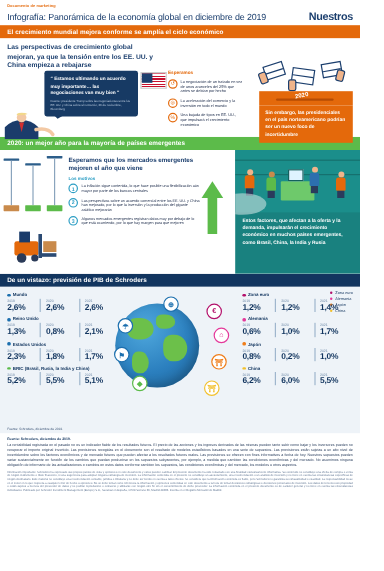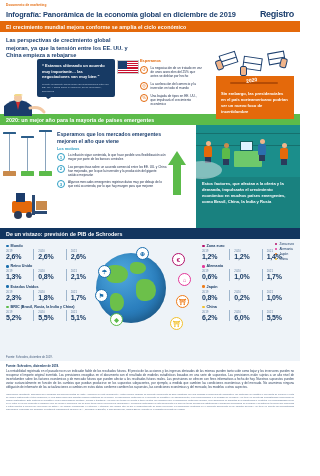--- a/index.html
+++ b/index.html
@@ -11,21 +11,21 @@
     width:300px; height:476px;
     overflow:hidden;
     position:relative;
   }
   .page { width:300px; height:476px; position:relative; }
 
   
   .hdr { padding:3px 6px 2px 6px; }
   .hdr-kicker { font-size:3.2px; color:#e4690b; font-weight:bold; letter-spacing:.1px; }
   .hdr-row { display:flex; align-items:flex-end; justify-content:space-between; margin-top:2px; }
-  .hdr-title { font-size:7.4px; color:#1c3f6e; font-weight:bold; letter-spacing:-.1px; }
+  .hdr-title { font-size:7.4px; color:#1c3f6e; font-weight:normal; letter-spacing:-.1px; }
   .brand { font-size:9px; font-weight:bold; color:#1c3f6e; letter-spacing:-.3px; }
 
   
   .bar { height:11px; display:flex; align-items:center; padding:0 6px; font-size:5.3px; font-weight:bold; color:#fff; letter-spacing:.05px; }
   .bar-orange { background:#e4690b; }
   .bar-green  { background:#5cbb4a; }
   .bar-navy   { background:#12355f; }
 
   
   .sec1 { position:relative; height:82px; background:#fff; padding:5px 6px 0 6px; }
@@ -135,21 +135,21 @@
 </style>
 </head>
 <body>
 
 <div class="page">
 
   <div class="hdr">
     <div class="hdr-kicker">Documento de marketing</div>
     <div class="hdr-row">
       <div class="hdr-title">Infografía: Panorámica de la economía global en diciembre de 2019</div>
-      <div class="brand">Registro</div>
+      <div class="brand">Nuestros</div>
     </div>
   </div>
 
   <div class="bar bar-orange">El crecimiento mundial mejora conforme se amplía el ciclo económico</div>
 
   <div class="sec1">
     <div class="s1-lead">Las perspectivas de crecimiento global mejoran, ya que la tensión entre los EE. UU. y China empieza a rebajarse</div>
 
     <div class="quotebox">
       <div class="q-text">“ Estamos ultimando un acuerdo muy importante… las negociaciones van muy bien ”</div>

